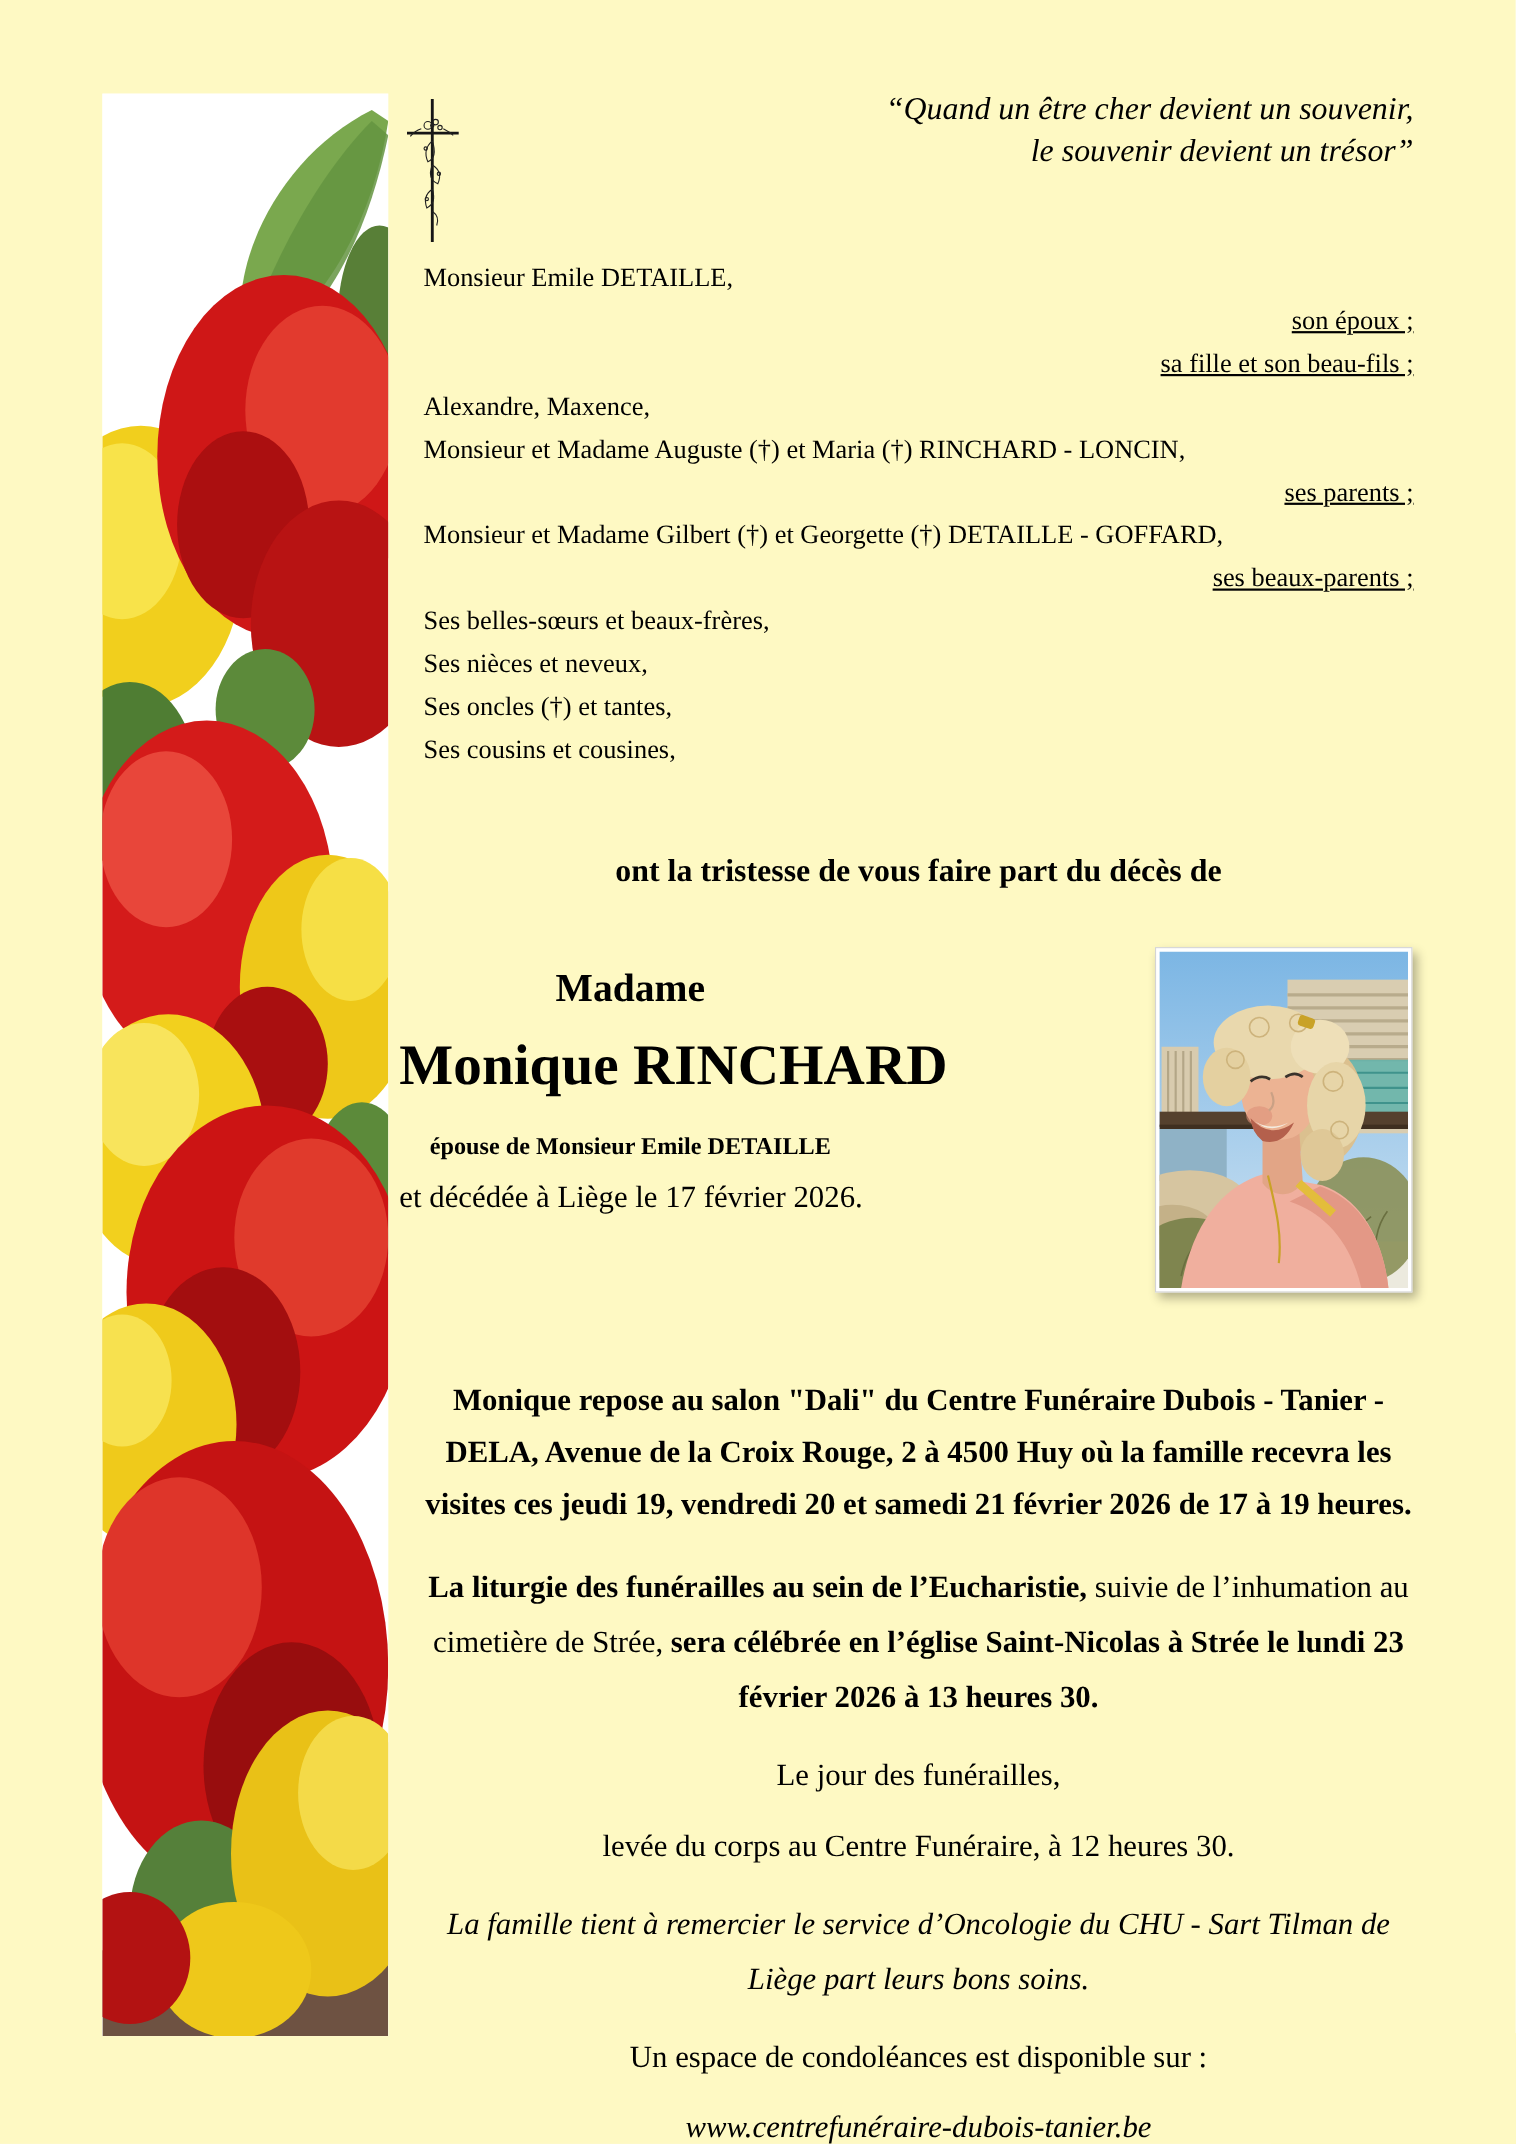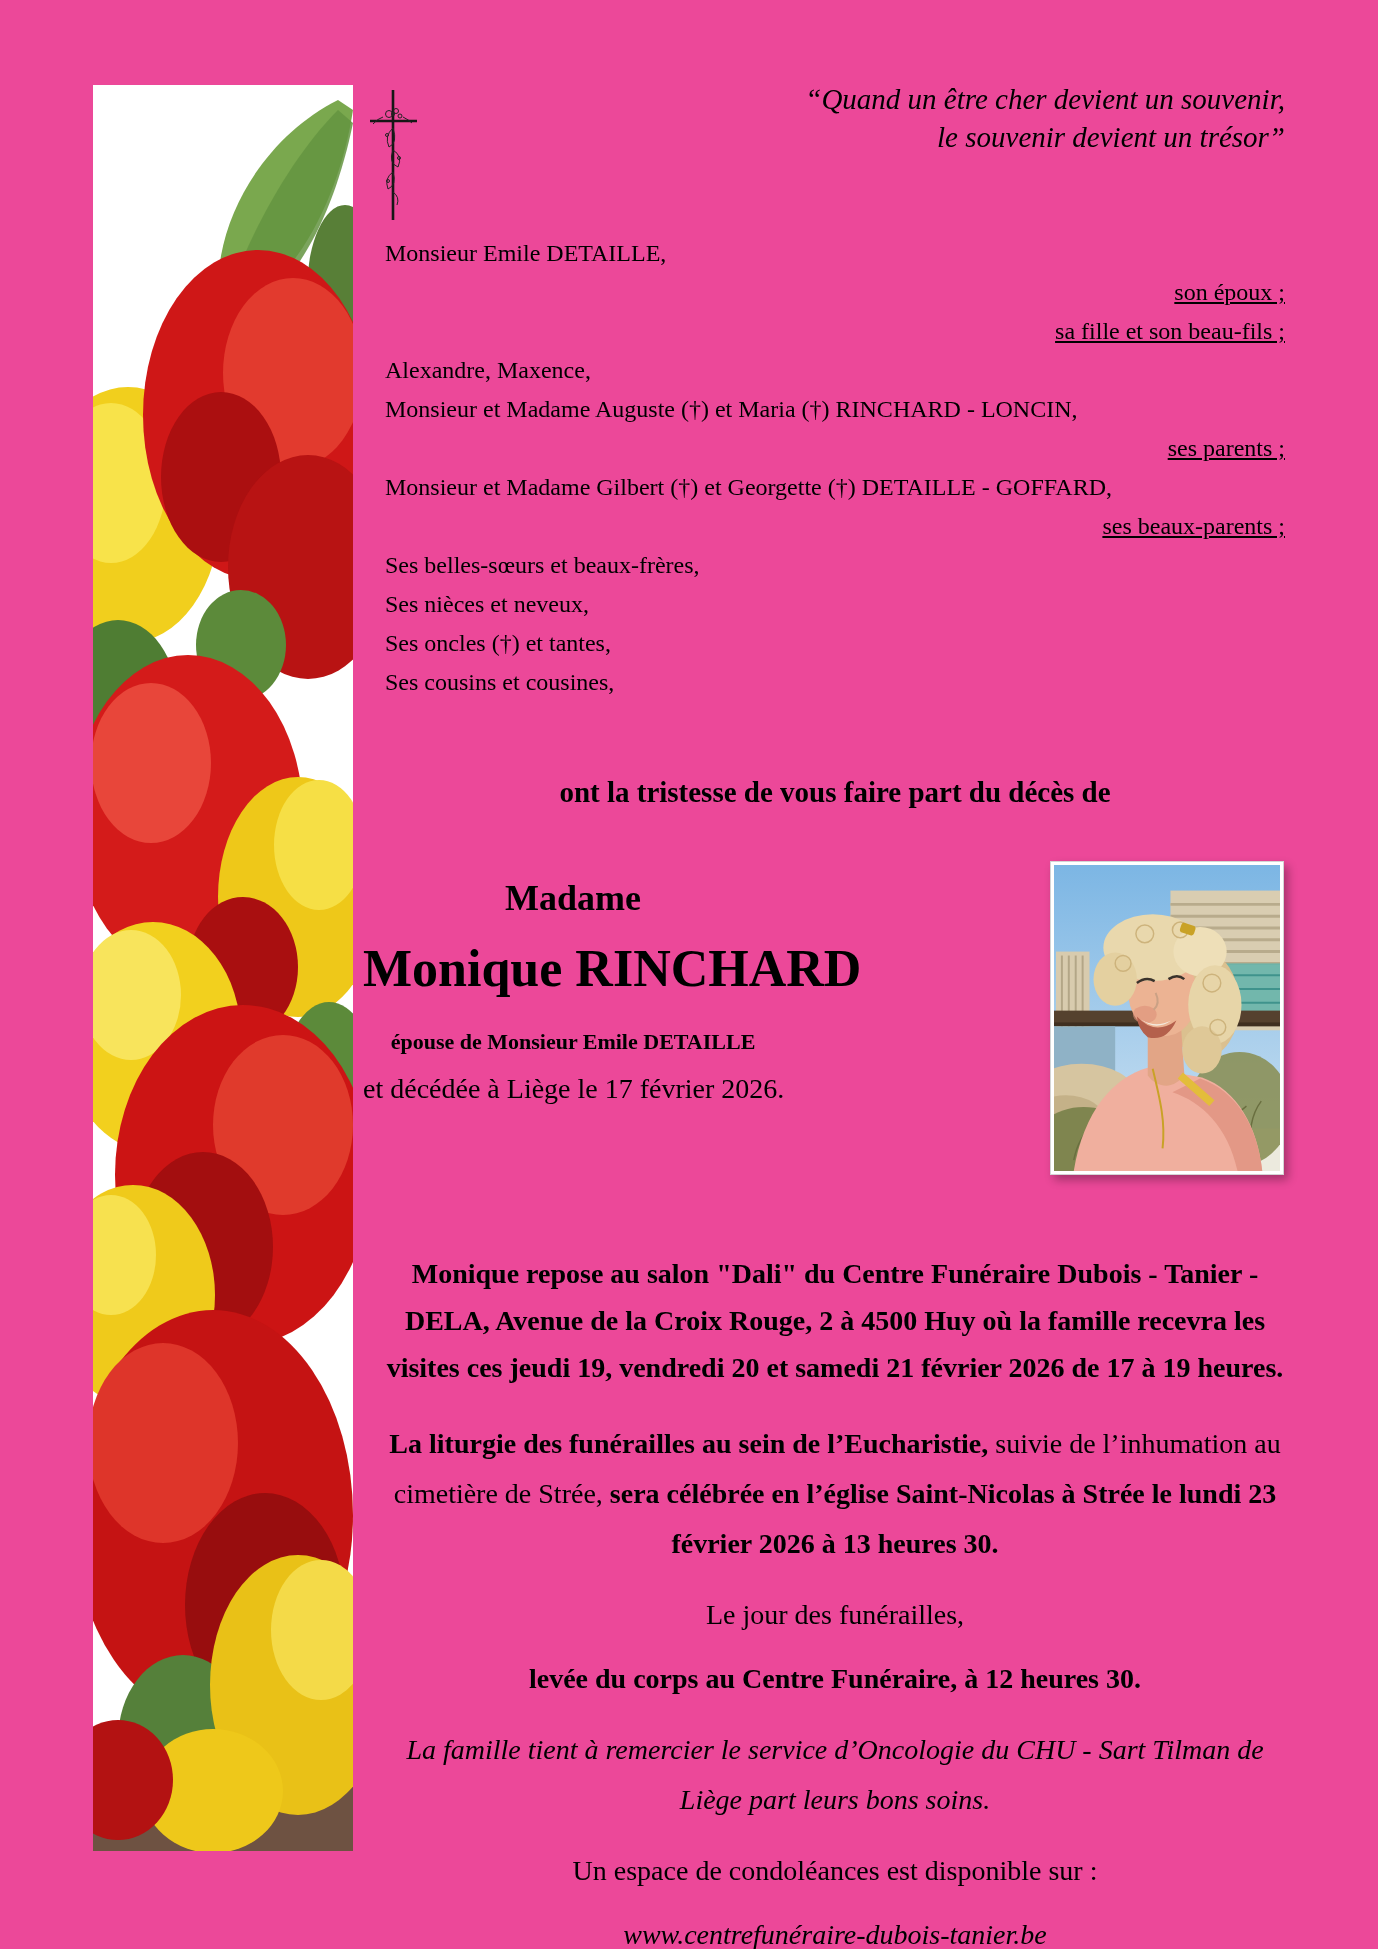--- a/index.html
+++ b/index.html
@@ -1,19 +1,19 @@
 <!DOCTYPE html>
 <html><head>
 <meta charset="utf-8">
 <style>
   html,body{margin:0;padding:0;background:#ffffff;}
   .page{
     position:relative;
     width:1378px;height:1949px;
-    background:#ec4899;
+    background:#fef9c3;
     font-family:"Liberation Serif","DejaVu Serif",serif;
     color:#000000;
     overflow:hidden;
   }
   
   .flower-strip{
     position:absolute;left:93px;top:85px;width:260px;height:1766px;
     overflow:hidden;background:#ffffff;
   }
   .flower-strip svg{display:block;width:100%;height:100%;}
@@ -46,21 +46,21 @@
     position:absolute;left:1050px;top:861px;width:226px;height:306px;
     background:#ffffff;border:1px solid #d4d4d4;padding:3px;
     box-shadow:4px 5px 9px rgba(0,0,0,0.30);
   }
   .portrait svg{display:block;width:100%;height:100%;}
   
   .details{position:absolute;left:385px;top:1222px;width:900px;text-align:center;font-size:28px;}
   .details .p-repose{font-weight:bold;line-height:47px;}
   .details .p-liturgy{margin-top:22px;line-height:50px;}
   .details .p-funeral-day{margin-top:10px;line-height:36px;}
-  .details .p-levee{margin-top:24px;line-height:36px;font-weight:bold;}
+  .details .p-levee{margin-top:24px;line-height:36px;font-weight:normal;}
   .details .p-thanks{margin-top:14px;line-height:50px;font-style:italic;}
   .details .p-condolences{margin-top:6px;line-height:36px;}
   .details .p-website{margin-top:10px;line-height:36px;font-style:italic;}
   b{font-weight:bold;}
 </style>
 </head>
 <body>
 
 <div class="page">
 

